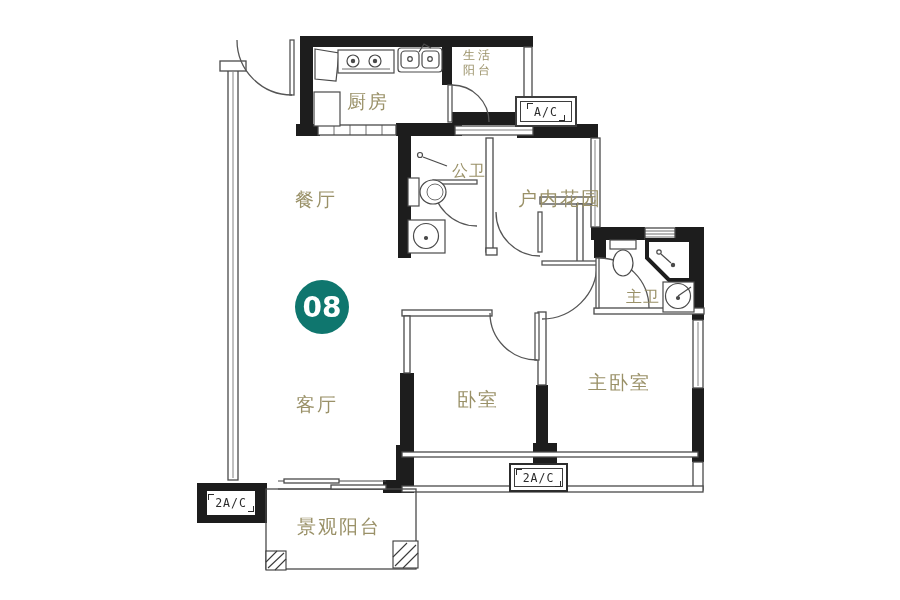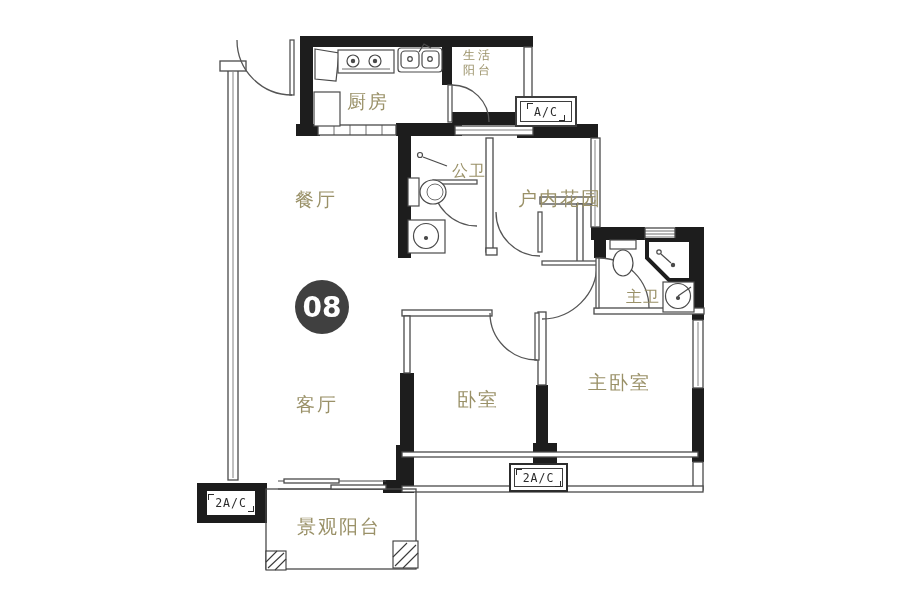--- a/index.html
+++ b/index.html
@@ -5,21 +5,21 @@
   html,body{margin:0;padding:0;background:#ffffff;}
   #stage{position:relative;width:900px;height:600px;background:#ffffff;overflow:hidden;
          font-family:"DejaVu Sans",sans-serif;}
   #plan-svg{position:absolute;left:0;top:0;}
   .room-label{position:absolute;color:#9a9168;font-size:19px;letter-spacing:2px;
               white-space:nowrap;line-height:1.15;}
   .room-label.small{font-size:16px;letter-spacing:1px;}
   .room-label.mid{font-size:16px;letter-spacing:1px;}
   .vbal{font-size:12px;letter-spacing:3px;line-height:1.25;}
   .badge{position:absolute;left:295px;top:280px;width:54px;height:54px;border-radius:50%;
-         background:#404040;color:#ffffff;font-size:28px;font-weight:bold;
+         background:#0f766e;color:#ffffff;font-size:28px;font-weight:bold;
          display:flex;align-items:center;justify-content:center;}
   .ac-outer{position:absolute;left:515px;top:96px;width:62px;height:31px;
             border:2px solid #3d3d3d;background:#fff;box-sizing:border-box;}
   .ac-inner{position:absolute;left:3px;top:3px;right:3px;bottom:3px;border:1px solid #3d3d3d;
             display:flex;align-items:center;justify-content:center;}
   .ac2-center-outer{position:absolute;left:509px;top:463px;width:59px;height:29px;
             border:2px solid #2c2c2c;background:#fff;box-sizing:border-box;}
   .ac2-left-box{position:absolute;left:205px;top:489px;width:52px;height:28px;background:#fff;
             border:2px solid #1d1d1d;box-sizing:border-box;
             display:flex;align-items:center;justify-content:center;}

